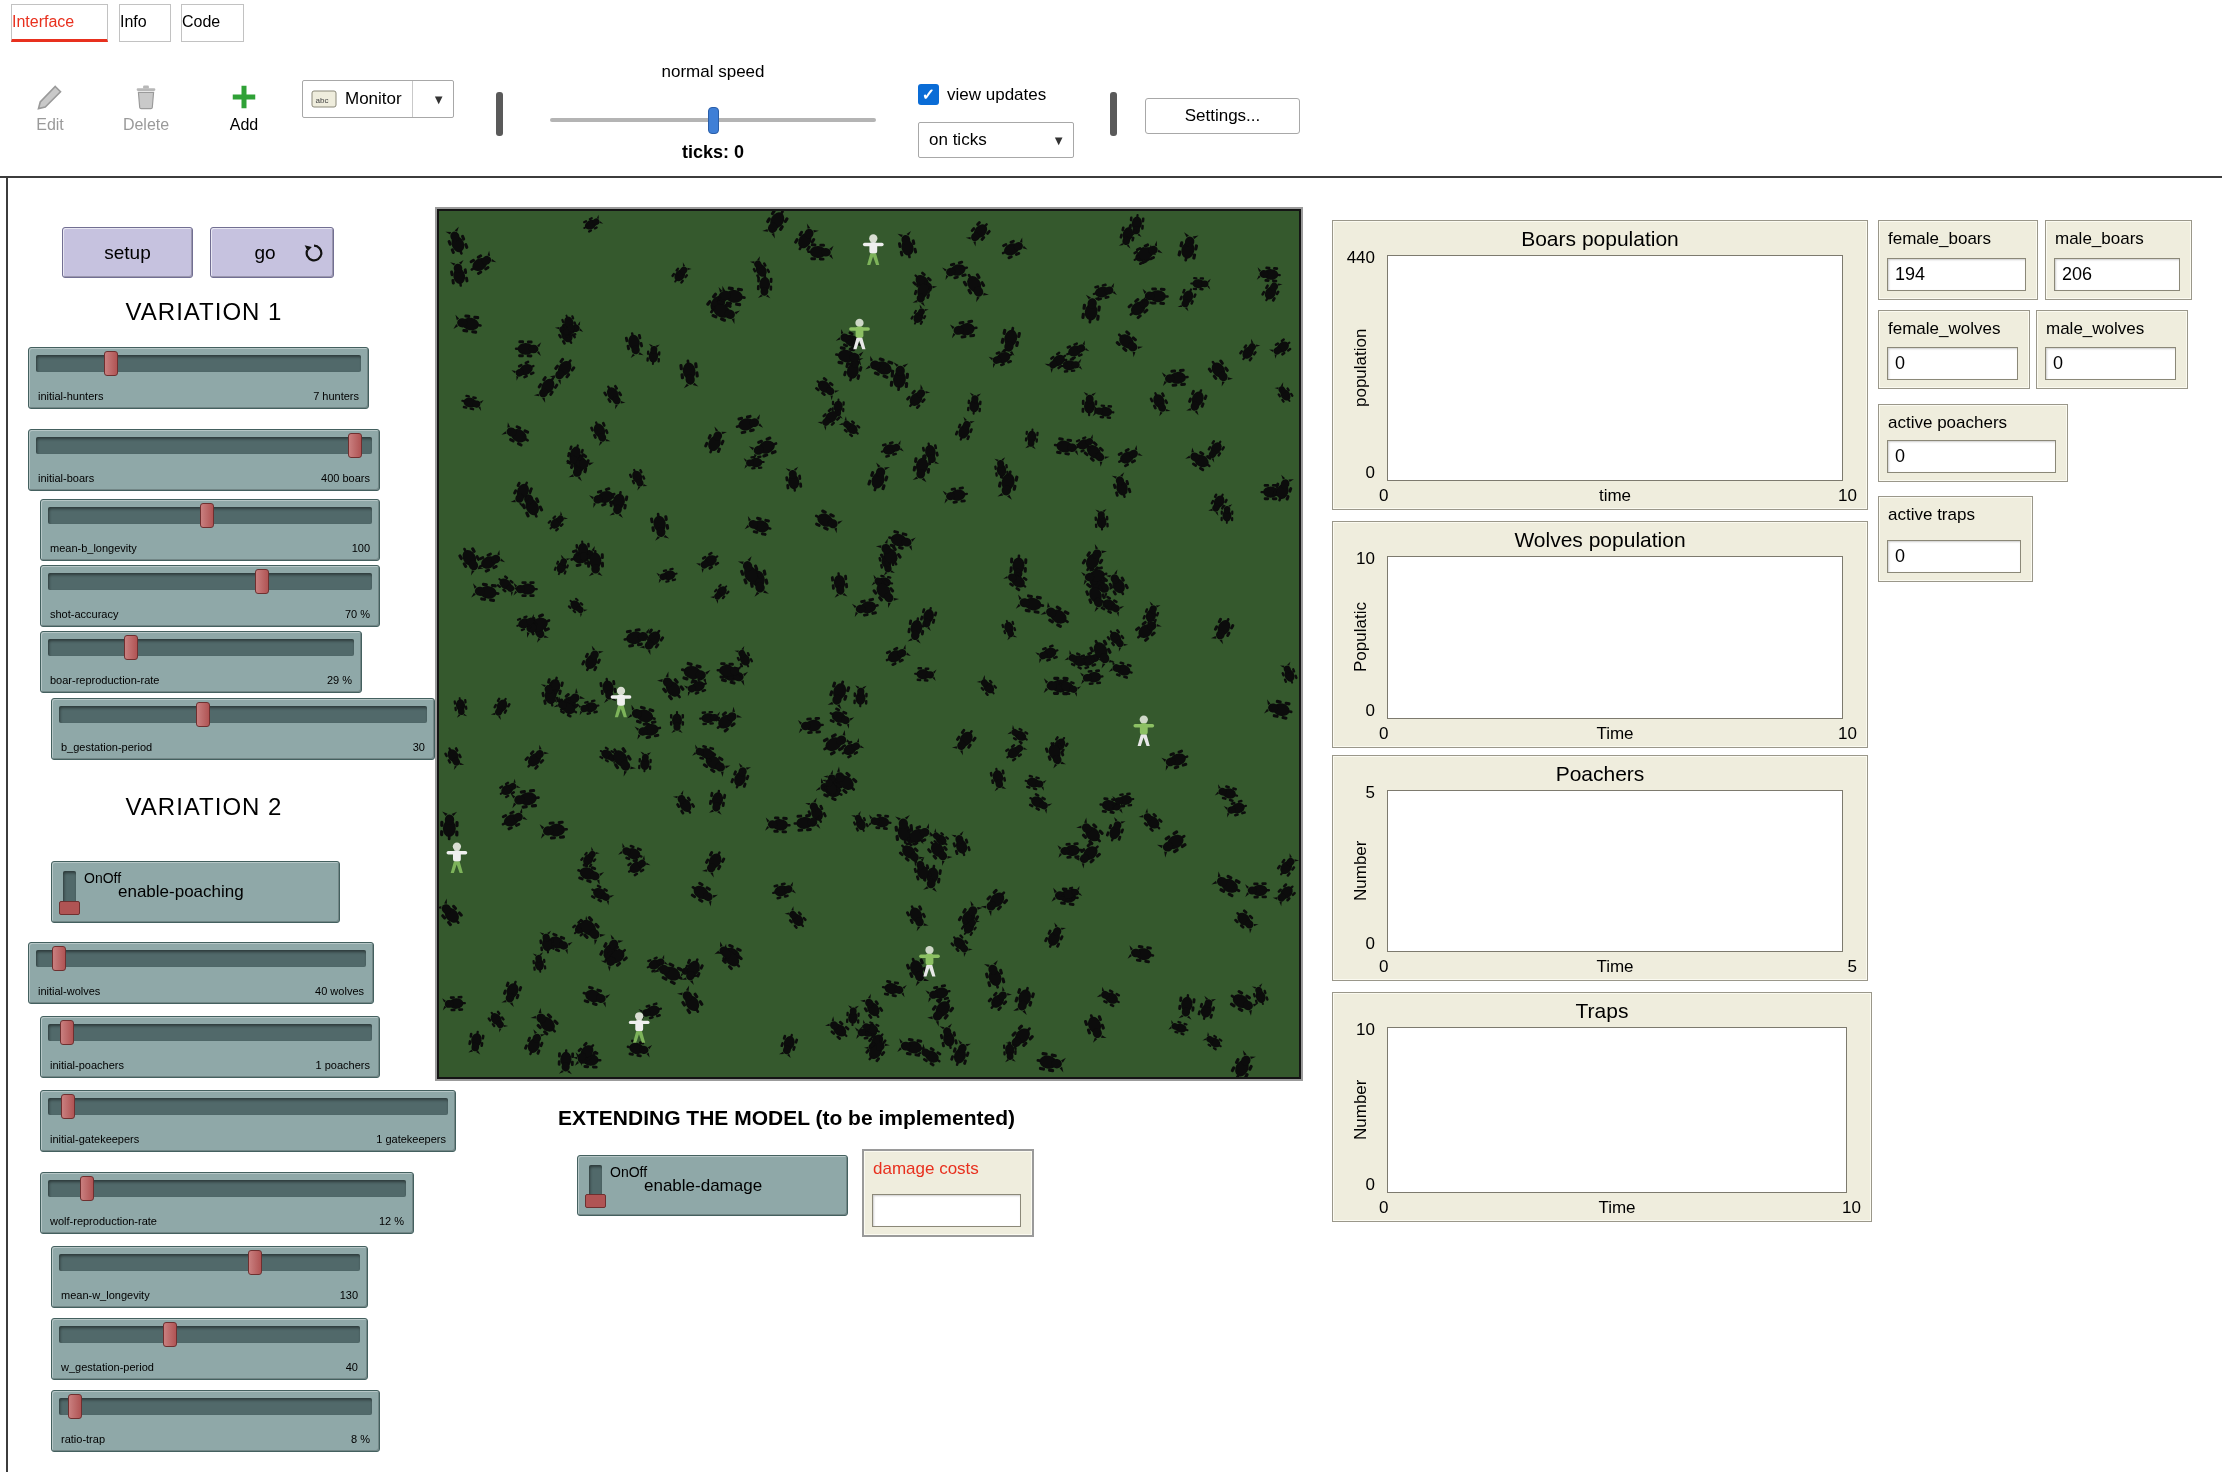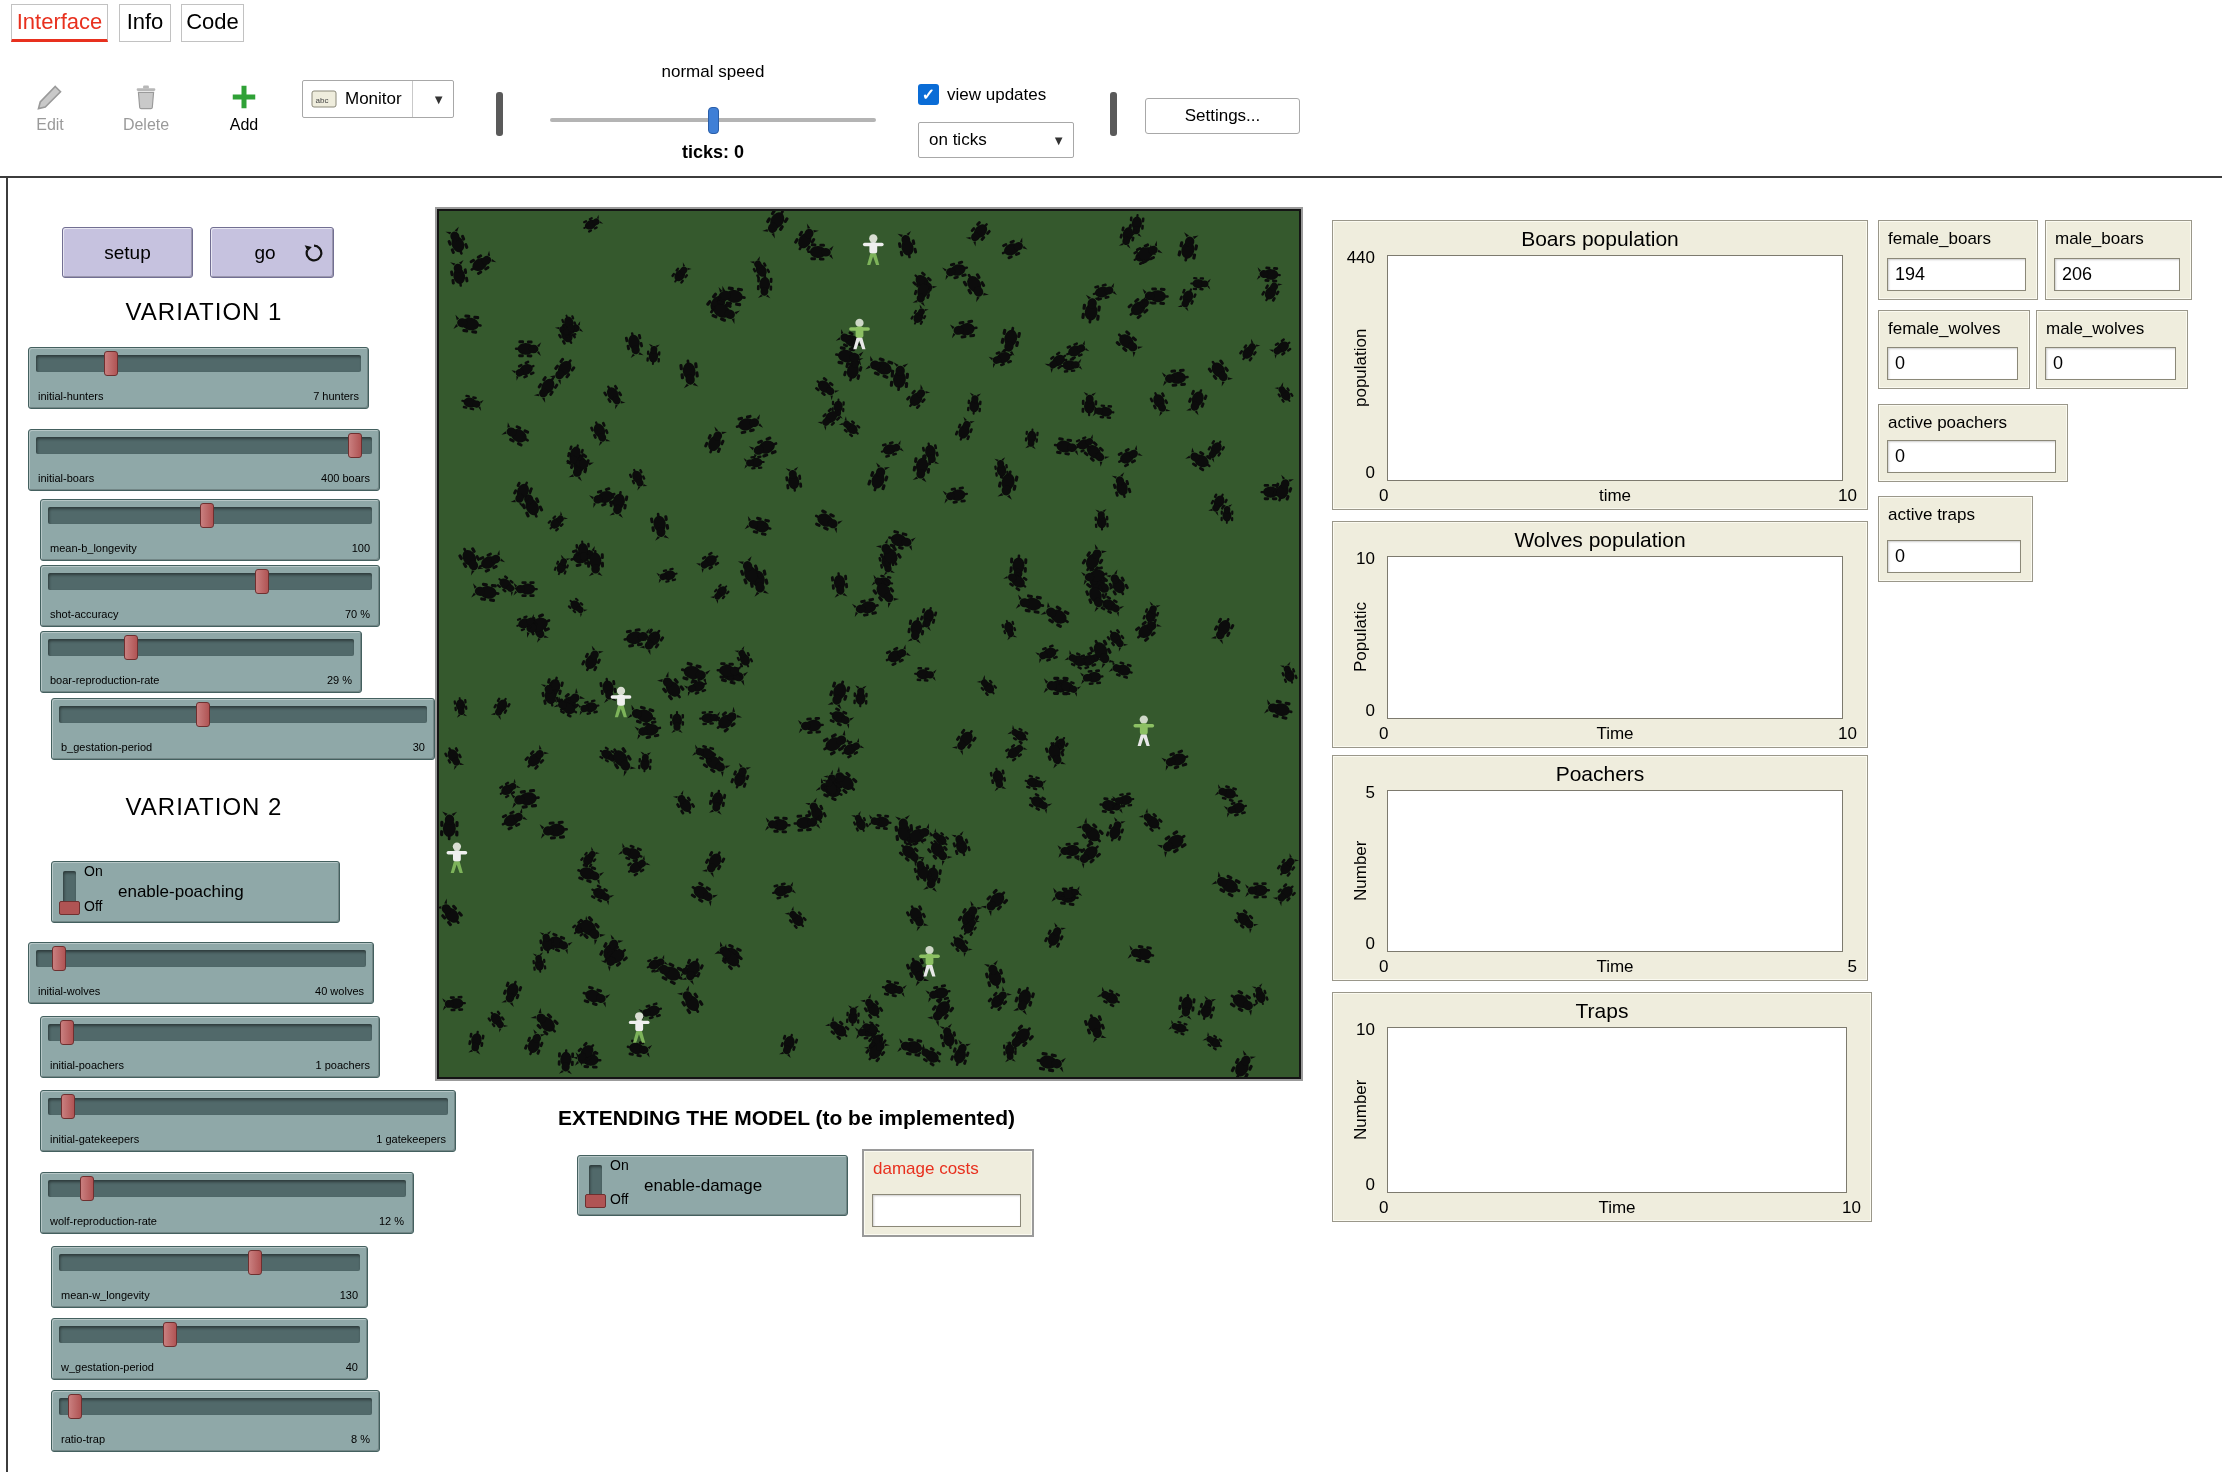--- a/index.html
+++ b/index.html
@@ -1,21 +1,21 @@
 <!DOCTYPE html>
 <html><head>
 <meta charset="utf-8">
 <style>
   *{box-sizing:border-box;margin:0;padding:0}
   html,body{width:2222px;height:1472px}
   body{position:relative;background:#fff;font-family:"Liberation Sans",sans-serif;color:#000;overflow:hidden}
   .abs{position:absolute}
 
   
-  .tab{position:absolute;top:4px;height:38px;line-height:34px;text-align:center;font-size:22px;
+  .tab{position:absolute;top:4px;height:38px;line-height:34px;text-align:left;font-size:16px;
        border:1px solid #c2c2c2;background:#fff}
   .tab.active{color:#e8301e;border-bottom:3px solid #e8301e}
 
   
   .tool-group{position:absolute;text-align:center}
   .tool-ico{height:34px;display:flex;align-items:center;justify-content:center}
   .tool-lbl{font-size:16px;margin-top:2px}
   .tool-lbl.dim{color:#9a9a9a}
   .sep{position:absolute;width:7px;height:44px;background:#5a5a5a;border-radius:3px}
   .combo{position:absolute;background:#fff;border:1px solid #a8a8a8;border-radius:2px;
@@ -48,21 +48,21 @@
   .sl-handle{position:absolute;top:-4px;width:14px;height:25px;transform:translateX(-50%);
              background:linear-gradient(90deg,#c97f7f,#b05454);border:1px solid #6e3030;border-radius:3px}
   .sl-row{position:absolute;left:9px;right:9px;bottom:6px;display:flex;justify-content:space-between;font-size:11px}
 
   
   .switch{position:absolute;background:#8fa8a8;border:1px solid #44605f;border-radius:3px;
           box-shadow:inset 1px 1px 0 rgba(255,255,255,.35),inset -1px -1px 0 rgba(0,0,0,.2)}
   .sw-track{position:absolute;left:11px;top:9px;bottom:9px;width:13px;background:#51696a;border-radius:2px;
             box-shadow:inset 1px 2px 3px rgba(0,0,0,.45)}
   .sw-knob{position:absolute;left:-4px;width:21px;height:14px;background:#b05454;border:1px solid #6e3030;border-radius:2px;bottom:-2px}
-  .sw-onoff{position:absolute;left:32px;top:2px;bottom:9px;display:flex;flex-direction:column;
+  .sw-onoff{position:absolute;left:32px;top:9px;bottom:9px;display:flex;flex-direction:row;
             justify-content:space-between;font-size:14px;line-height:1}
   .sw-name{position:absolute;left:66px;top:50%;transform:translateY(-50%);font-size:17px}
 
   
   .world{position:absolute;border:2px solid #9b9b9b}
   .world svg{display:block;width:100%;height:100%;background:#35592d}
   .world-frame{position:absolute;inset:0;border:2px solid #141414;pointer-events:none}
 
   
   .plot{position:absolute;background:#efeddd;border:1px solid #9a978a;box-shadow:inset 0 0 0 1px #fbfaf0}

